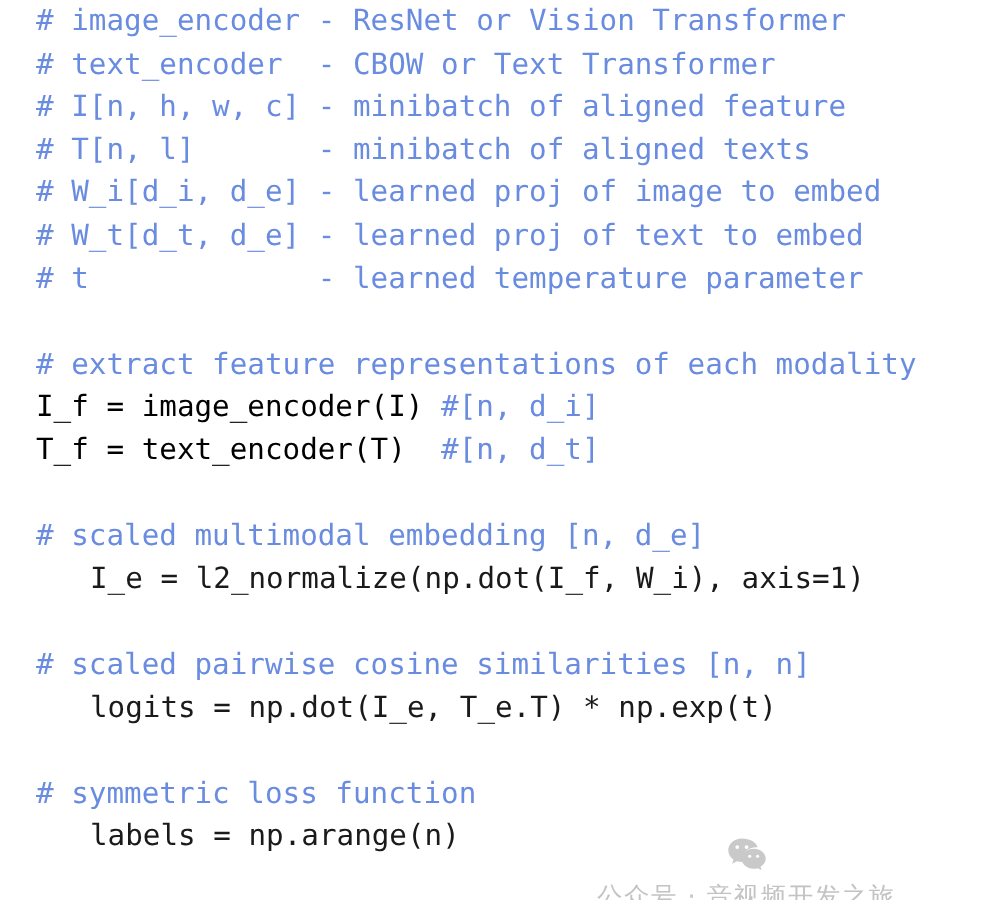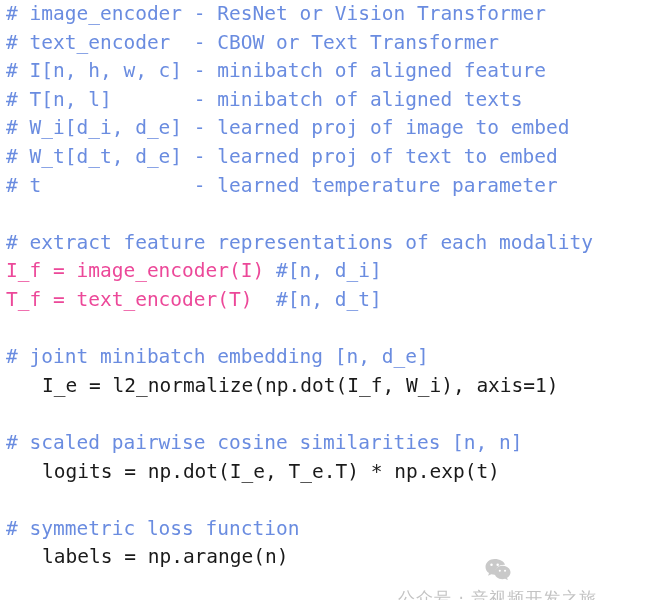--- a/index.html
+++ b/index.html
@@ -22,36 +22,36 @@
     padding: 0;
     box-sizing: border-box;
   }
   .code-line {
     position: relative;
     height: 28.6px;
     line-height: 28.6px;
     font-size: 19.5px;
     letter-spacing: 0px;
     white-space: pre;
-    padding-left: 6px;
+    padding-left: 24px;
     font-family: "DejaVu Sans Mono", "Liberation Mono", monospace;
     -webkit-font-smoothing: antialiased;
   }
   .code-line.comment {
     color: #6a8ce0;
   }
   .code-line.code {
     color: #1a1a1a;
     margin-left: 36px;
   }
   .code-line.blank {
     color: transparent;
   }
   
-  .seg-code { color: #ec4899; }
+  .seg-code { color: #000000; }
   .seg-comment { color: #6a8ce0; }
 
   
   #watermark {
     position: absolute;
     left: 398px;
     top: 558px;
     display: flex;
     align-items: center;
     gap: 7px;
@@ -84,21 +84,21 @@
       <div class="code-line comment"># I[n, h, w, c] - minibatch of aligned feature</div>
       <div class="code-line comment"># T[n, l]       - minibatch of aligned texts</div>
       <div class="code-line comment"># W_i[d_i, d_e] - learned proj of image to embed</div>
       <div class="code-line comment"># W_t[d_t, d_e] - learned proj of text to embed</div>
       <div class="code-line comment"># t             - learned temperature parameter</div>
       <div class="code-line blank"> </div>
       <div class="code-line comment"># extract feature representations of each modality</div>
       <div class="code-line"><span class="seg-code">I_f = image_encoder(I) </span><span class="seg-comment">#[n, d_i]</span></div>
       <div class="code-line"><span class="seg-code">T_f = text_encoder(T)  </span><span class="seg-comment">#[n, d_t]</span></div>
       <div class="code-line blank"> </div>
-      <div class="code-line comment"># joint minibatch embedding [n, d_e]</div>
+      <div class="code-line comment"># scaled multimodal embedding [n, d_e]</div>
       <div class="code-line code">I_e = l2_normalize(np.dot(I_f, W_i), axis=1)</div>
       <div class="code-line blank"> </div>
       <div class="code-line comment"># scaled pairwise cosine similarities [n, n]</div>
       <div class="code-line code">logits = np.dot(I_e, T_e.T) * np.exp(t)</div>
       <div class="code-line blank"> </div>
       <div class="code-line comment"># symmetric loss function</div>
       <div class="code-line code">labels = np.arange(n)</div>
     </div>
 
   <div id="watermark">

